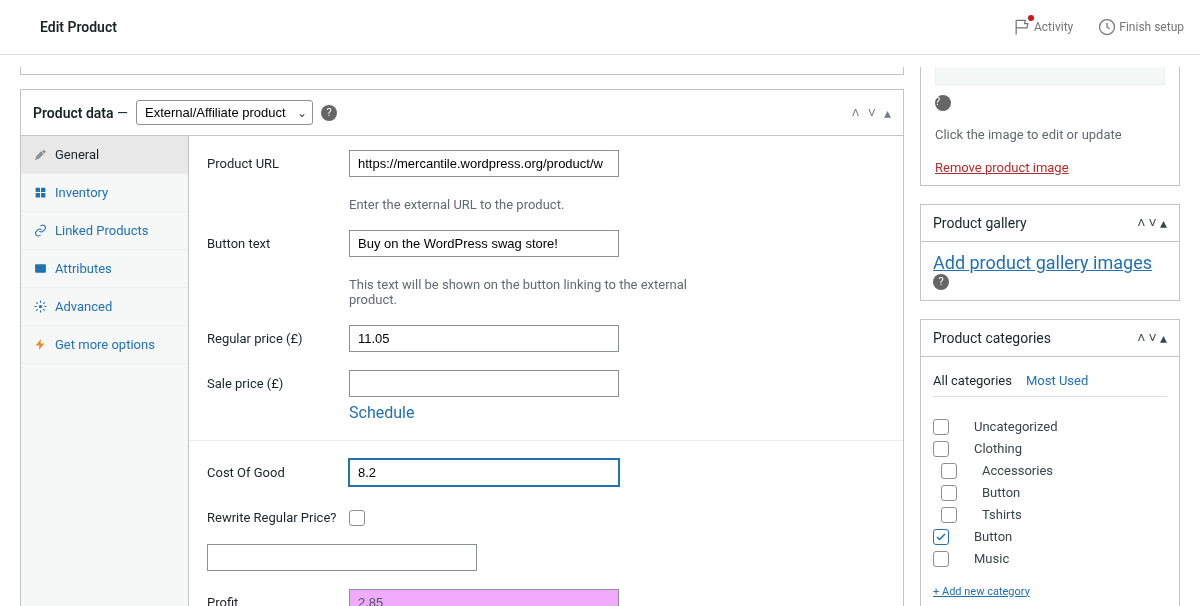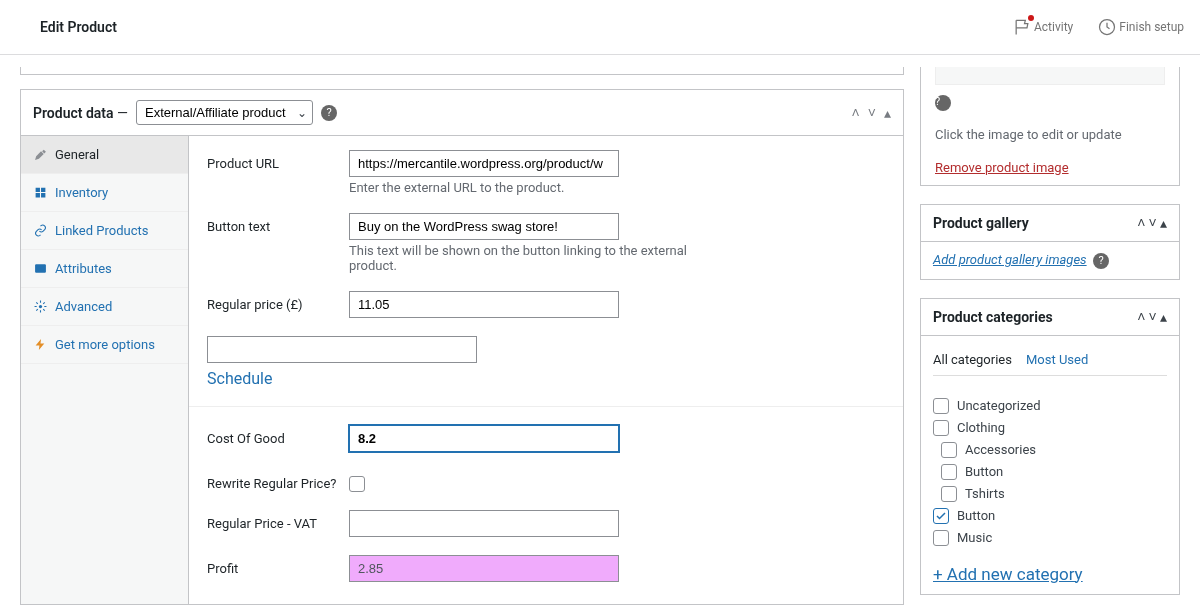--- a/index.html
+++ b/index.html
@@ -39,48 +39,48 @@
 .side-tab.active .ticon { color: #8c8f94; }
 .side-tab:not(.active) { color: #2271b1; }
 .side-tab:not(.active) .ticon { color: #2271b1; }
 .side-tab.colored .ticon { color: #e38e27; }
 
 .form-area { flex: 1; padding: 14px 18px 22px 18px; min-height: 460px;}
 .form-row { display: flex; align-items: flex-start; margin-bottom: 18px; }
 .form-label { width: 142px; padding-top: 6px; font-size: 13px; color: #1d2327; }
 .form-field { width: 270px; }
 .form-field input[type=text] { width: 100%; padding: 5px 8px; border: 1px solid #8c8f94; border-radius: 0; font-size: 13px; background: #fff; }
-.form-field input.focused { border-color: #2271b1; box-shadow: 0 0 0 1px #2271b1; outline: none; font-weight: bold; }
+.form-field input.focused { border-color: #2271b1; box-shadow: 0 0 0 1px #2271b1; outline: none; }
 .form-field input[readonly] { background: #f0abfc; color: #50575e; }
-.help-text { font-size: 13px; color: #646970; margin-top: 3px; }
+.help-text { font-size: 13px; color: #646970; margin-top: 20px; }
 .schedule-link { color: #2271b1; font-size: 16px; cursor: pointer; display: inline-block; margin-top: 6px; }
 .hr-gap { border: none; border-top: 1px solid #eee; margin: 10px -18px 18px -18px; }
 .checkbox { width: 16px; height: 16px; border: 1px solid #8c8f94; border-radius: 3px; display: inline-block; vertical-align: middle; margin-top: 6px; }
 
 .image-box { border: 1px solid #c3c4c7; padding: 10px 14px; background: #fff; margin-bottom: 18px;}
 .image-preview { background: #f6f7f7; height: 18px; margin-bottom: 8px; border: 1px solid #eee; border-top:none; }
 .image-help { color: #646970; font-size: 13px; margin-bottom: 18px; margin-top: 8px;}
 .image-box .qmark { margin-bottom: 8px; display:inline-block;}
 .remove-link { color: #b32d2e; text-decoration: underline; font-size: 13px; cursor: pointer; }
 
 .side-panel { border: 1px solid #c3c4c7; background: #fff; margin-bottom: 18px; }
 .side-panel-header { display: flex; align-items: center; padding: 10px 12px; border-bottom: 1px solid #c3c4c7; }
-.side-panel-header h3 { font-size: 14px; font-weight: 700; color: #1d2327; flex: 1; }
+.side-panel-header h3 { font-size: 14px; font-weight: 400; color: #1d2327; flex: 1; }
 .side-panel-body { padding: 10px 12px; }
-.gallery-link { color: #2271b1; text-decoration: underline; font-size: 13px; cursor: pointer; font-style: italic; }
+.gallery-link { color: #2271b1; text-decoration: underline; font-size: 18px; cursor: pointer; }
 .tabs-row { display: flex; border-bottom: 1px solid #ddd; margin-bottom: 22px; font-size: 13px;}
 .catg-tab { padding: 6px 0 8px 0; margin-right: 14px; cursor: pointer;}
 .catg-tab.active { color: #1d2327; font-weight: 400; }
 .catg-tab.inactive { color: #2271b1;}
 .cat-list { list-style: none; }
-.cat-item { display: flex; align-items: center; gap: 8px; margin-bottom: 6px; font-size: 13px;}
+.cat-item { display: flex; align-items: center; gap: 25px; margin-bottom: 6px; font-size: 13px;}
 .cat-item.indent { margin-left: 8px; }
 .cbox { width: 16px; height: 16px; border: 1px solid #8c8f94; border-radius: 3px; display: inline-flex; align-items: center; justify-content: center; background: #fff; }
 .cbox.checked { border-color: #2271b1; color: #2271b1; }
-.add-cat { color: #2271b1; text-decoration: underline; font-size: 17px; cursor: pointer; margin-top: 12px; display: inline-block; font-weight: 400; }
+.add-cat { color: #2271b1; text-decoration: underline; font-size: 11px; cursor: pointer; margin-top: 12px; display: inline-block; font-weight: 400; }
 </style>
 </head>
 <body>
 
 <div class="topbar">
   <h1>Edit Product</h1>
   <div class="topbar-actions">
     <div class="topbar-action">
       <div class="icon">
         <svg viewBox="0 0 24 24" width="20" height="20" fill="none" stroke="#757575" stroke-width="1.5">
@@ -194,40 +194,40 @@
               <div class="help-text" style="width:380px">This text will be shown on the button linking to the external product.</div>
             </div>
           </div>
           <div class="form-row">
             <div class="form-label">Regular price (£)</div>
             <div class="form-field">
               <input type="text" value="11.05" style="">
             </div>
           </div>
           <div class="form-row">
+            <div class="form-label">Sale price (£)</div>
             <div class="form-field">
               <input type="text" value="" style="">
               <span class="schedule-link">Schedule</span>
             </div>
           </div>
           <hr class="hr-gap">
           <div class="form-row">
             <div class="form-label">Cost Of Good</div>
             <div class="form-field">
               <input type="text" class="focused" value="8.2" style="">
             </div>
           </div>
           <div class="form-row">
             <div class="form-label">Rewrite Regular Price?</div>
             <div class="form-field">
               <span class="checkbox"></span>
             </div>
           </div>
           <div class="form-row">
-            <div class="form-label">Regular Price - VAT</div>
             <div class="form-field">
               <input type="text" value="" style="">
             </div>
           </div>
           <div class="form-row" style="margin-bottom:0">
             <div class="form-label">Profit</div>
             <div class="form-field">
               <input type="text" readonly="" value="2.85" style="">
             </div>
           </div>

